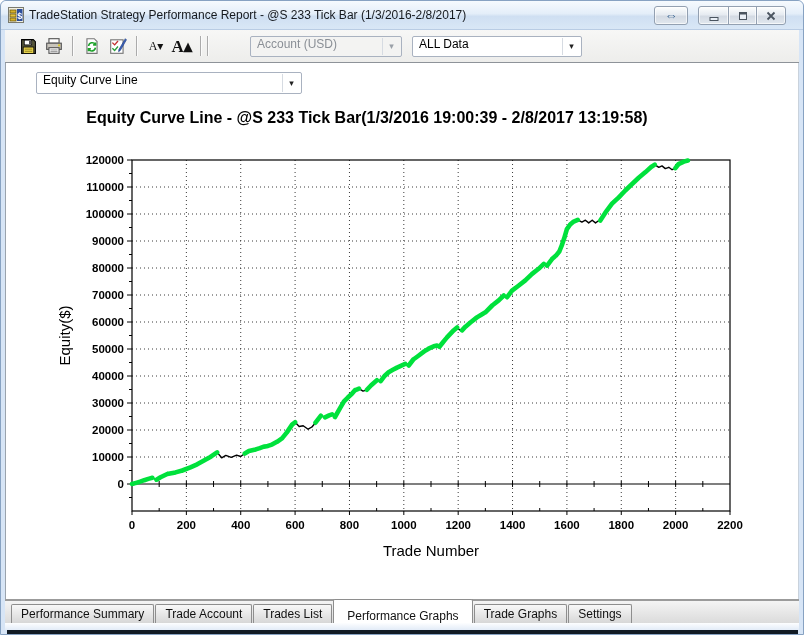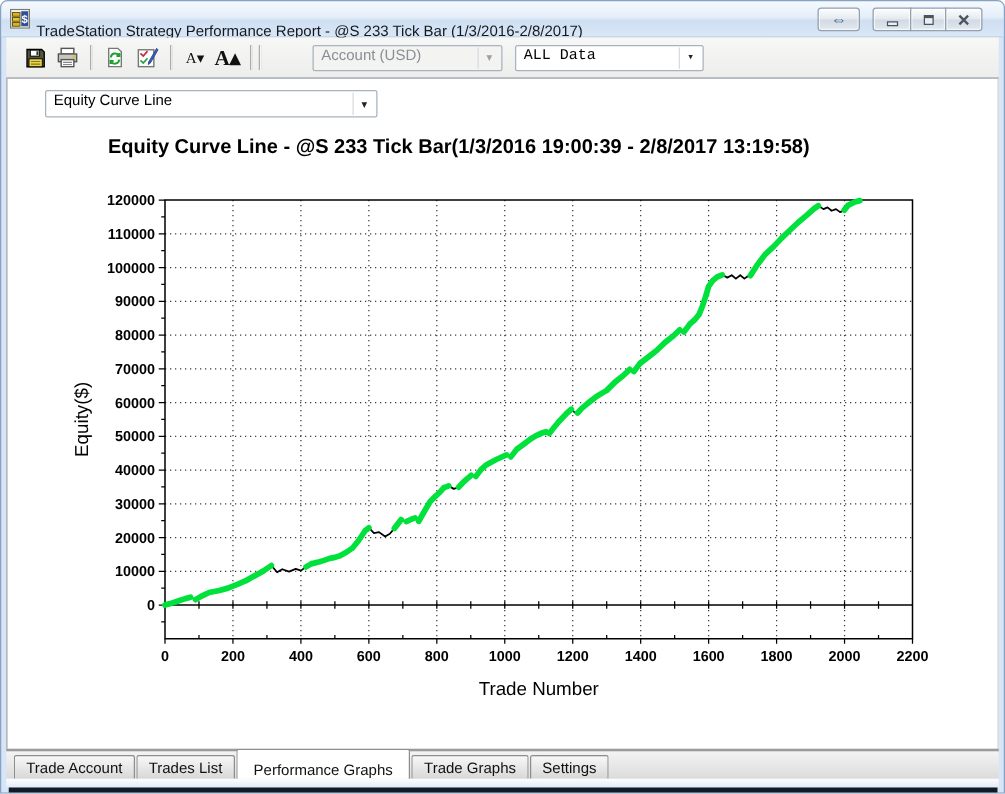--- a/index.html
+++ b/index.html
@@ -4,21 +4,21 @@
 <style>
   html,body{margin:0;padding:0;background:#fff;font-family:"Liberation Sans",sans-serif;}
   .window{position:relative;width:804px;height:635px;box-sizing:border-box;
           border:1px solid #87A2C2;border-radius:6px 6px 0 0;overflow:hidden;
           background:#D7E5F6;}
   
   .titlebar{position:relative;height:28px;
             background:linear-gradient(#F6FAFE 0%,#E4EEF9 45%,#CFDFF2 55%,#D9E7F6 100%);
             border-bottom:1px solid #B9CCE4;border-radius:5px 5px 0 0;}
   .title-icon{position:absolute;left:7px;top:6px;width:16px;height:16px;}
-  .title-text{position:absolute;left:28px;top:17px;font-size:12px;color:#15191E;white-space:nowrap;}
+  .title-text{position:absolute;left:28px;top:7px;font-size:12px;color:#15191E;white-space:nowrap;}
   .winbtn{position:absolute;top:5px;height:19px;box-sizing:border-box;
           background:linear-gradient(#FDFEFE,#E6EBF1 45%,#D3DAE3 55%,#E2E8EF);
           border:1px solid #93A0B1;border-radius:3px;display:flex;align-items:center;justify-content:center;
           box-shadow:0 0 0 1px rgba(255,255,255,.65) inset;}
   .dock-btn{left:653px;width:34px;color:#33608F;font-size:13px;font-weight:bold;line-height:1;}
   .btn-group{position:absolute;right:17px;top:5px;display:flex;}
   .btn-group .winbtn{position:static;border-radius:0;margin-left:-1px;}
   .btn-group .winbtn:first-child{border-radius:3px 0 0 3px;margin-left:0;}
   .btn-group .winbtn:last-child{border-radius:0 3px 3px 0;}
   
@@ -27,21 +27,21 @@
   .tbtn{width:24px;height:24px;display:flex;align-items:center;justify-content:center;border:1px solid transparent;border-radius:2px;}
   .tsep{width:1px;height:20px;background:#ABABAB;border-right:1px solid #FBFBFB;margin:0 5px;}
   .font-btn{font-family:"Liberation Serif",serif;color:#111;line-height:1;}
   .combo{box-sizing:border-box;height:21px;background:#fff;border:1px solid #A9B2C0;border-radius:2px;
          font-size:12px;color:#000;display:flex;align-items:flex-start;padding-left:6px;position:relative;}
   .combo .arrow{position:absolute;right:1px;top:1px;bottom:1px;width:17px;display:flex;align-items:center;justify-content:center;
                 font-size:9px;color:#222;border-left:1px solid #D6DBE2;}
   .combo.disabled{background:#F3F3F2;color:#8A8F96;}
   .combo.disabled .arrow{color:#9AA0A8;}
   .account-combo{width:152px;margin-left:36px;}
-  .data-combo{width:151px;margin-left:10px;font-family:Liberation Mono, monospace;}
+  .data-combo{width:170px;margin-left:10px;}
   
   .content{position:absolute;left:4px;right:4px;top:62px;height:536px;background:#fff;
            border-left:1px solid #9aa3ad;border-right:1px solid #c9d2dc;box-sizing:border-box;}
   .graph-combo{position:absolute;left:30px;top:9px;width:266px;height:22px;z-index:3;}
   .chart-title{position:absolute;left:0;right:70px;top:46px;text-align:center;
                font-size:16px;font-weight:bold;color:#000;z-index:2;}
   .chart-svg{position:absolute;left:0;top:0;}
   
   .tabs{position:absolute;left:4px;right:4px;top:598px;height:24px;box-sizing:border-box;
         background:linear-gradient(#F4F4F4,#DBDBDB);border-top:2px solid #9B9B9B;
@@ -277,20 +277,21 @@
         <line x1="642.4545454545455" y1="445" x2="642.4545454545455" y2="448" stroke="#000" stroke-width="1"></line>
         <line x1="696.8181818181819" y1="445" x2="696.8181818181819" y2="448" stroke="#000" stroke-width="1"></line>
         <text x="425" y="493" text-anchor="middle" font-size="15" font-family="Liberation Sans,sans-serif" fill="#000">Trade Number</text>
         <text x="64" y="272.5" text-anchor="middle" font-size="15" font-family="Liberation Sans,sans-serif" fill="#000" transform="rotate(-90 64 272.5)">Equity($)</text>
         <path d="M146.4 414.8 L150.5 416.7M211.1 389.4 L215.7 394.8M215.7 394.8 L219.8 392.4M219.8 392.4 L225.2 394.3M225.2 394.3 L230.6 392.1M230.6 392.1 L234.7 393.5M234.7 393.5 L238.8 390.5M289.1 359.2 L293.2 363.5M293.2 363.5 L297.2 362.7M297.2 362.7 L302.1 366.2M302.1 366.2 L305.9 364.0M305.9 364.0 L309.5 359.7M314.9 352.7 L319.0 354.3M326.1 351.3 L329.0 354.0M353.0 325.7 L357.0 328.1M357.0 328.1 L360.9 326.8M370.9 317.3 L374.7 318.1M399.2 300.9 L402.7 302.5M431.0 282.5 L433.4 283.8M451.1 264.4 L453.5 266.8M453.5 266.8 L456.0 267.4M497.8 232.5 L501.1 234.2M537.8 200.9 L541.1 202.6M571.8 156.9 L575.9 159.1M575.9 159.1 L579.4 157.2M579.4 157.2 L582.7 159.9M582.7 159.9 L586.2 157.2M586.2 157.2 L589.5 159.9M589.5 159.9 L592.2 158.0M592.2 158.0 L594.3 157.5M648.7 101.6 L652.8 104.3M652.8 104.3 L656.0 102.9M656.0 102.9 L659.3 105.6M659.3 105.6 L662.8 104.3M662.8 104.3 L666.1 106.7M666.1 106.7 L669.4 105.1" fill="none" stroke="#000000" stroke-width="1.4" stroke-linecap="round"></path>
         <path d="M126.0 421.0 L130.1 419.9M130.1 419.9 L134.2 418.6M134.2 418.6 L138.2 417.2M138.2 417.2 L142.3 415.9M142.3 415.9 L146.4 414.8M150.5 416.7 L154.5 414.3M154.5 414.3 L161.3 411.0M161.3 411.0 L169.5 409.4M169.5 409.4 L176.3 407.5M176.3 407.5 L184.4 404.3M184.4 404.3 L191.2 401.3M191.2 401.3 L198.0 397.5M198.0 397.5 L204.8 393.7M204.8 393.7 L211.1 389.4M238.8 390.5 L242.9 388.1M242.9 388.1 L249.7 386.4M249.7 386.4 L253.8 385.1M253.8 385.1 L257.8 383.7M257.8 383.7 L261.9 382.9M261.9 382.9 L266.0 381.6M266.0 381.6 L271.4 378.6M271.4 378.6 L276.0 375.4M276.0 375.4 L280.9 369.4M280.9 369.4 L286.1 361.6M286.1 361.6 L289.1 359.2M309.5 359.7 L314.9 352.7M319.0 354.3 L323.1 352.4M323.1 352.4 L326.1 351.3M329.0 354.0 L333.9 345.4M333.9 345.4 L338.0 338.4M338.0 338.4 L342.1 334.3M342.1 334.3 L345.9 330.8M345.9 330.8 L348.9 327.3M348.9 327.3 L353.0 325.7M360.9 326.8 L365.2 322.2M365.2 322.2 L370.9 317.3M374.7 318.1 L378.8 312.7M378.8 312.7 L382.6 309.2M382.6 309.2 L386.9 306.8M386.9 306.8 L391.0 304.6M391.0 304.6 L399.2 300.9M402.7 302.5 L407.3 296.5M407.3 296.5 L412.8 292.5M412.8 292.5 L418.2 288.4M418.2 288.4 L422.6 285.7M422.6 285.7 L427.7 283.3M427.7 283.3 L431.0 282.5M433.4 283.8 L437.2 279.0M437.2 279.0 L441.0 274.4M441.0 274.4 L447.6 267.4M447.6 267.4 L451.1 264.4M456.0 267.4 L459.2 263.9M459.2 263.9 L464.4 259.5M464.4 259.5 L470.9 254.4M470.9 254.4 L475.3 251.7M475.3 251.7 L479.4 249.3M479.4 249.3 L486.2 242.5M486.2 242.5 L492.7 237.4M492.7 237.4 L497.8 232.5M501.1 234.2 L506.0 227.7M506.0 227.7 L512.8 222.5M512.8 222.5 L519.3 217.4M519.3 217.4 L526.1 210.9M526.1 210.9 L532.6 205.8M532.6 205.8 L537.8 200.9M541.1 202.6 L546.0 196.1M546.0 196.1 L550.0 192.6M550.0 192.6 L553.3 188.5M553.3 188.5 L556.0 181.8M556.0 181.8 L558.7 173.7M558.7 173.7 L560.9 166.1M560.9 166.1 L564.2 161.5M564.2 161.5 L567.7 158.6M567.7 158.6 L571.8 156.9M594.3 157.5 L599.5 149.4M599.5 149.4 L606.0 140.7M606.0 140.7 L612.8 134.3M612.8 134.3 L619.3 127.5M619.3 127.5 L626.1 121.0M626.1 121.0 L632.7 114.8M632.7 114.8 L639.5 109.1M639.5 109.1 L645.4 103.8M645.4 103.8 L648.7 101.6M669.4 105.1 L672.4 101.3M672.4 101.3 L677.8 98.6M677.8 98.6 L681.9 97.5" fill="none" stroke="#00E13C" stroke-width="4.6" stroke-linecap="round" stroke-linejoin="round"></path>
       </svg>
   </div>
 
   <div class="tabs">
+    <div class="tab">Performance Summary</div>
     <div class="tab">Trade Account</div>
     <div class="tab">Trades List</div>
     <div class="tab active">Performance Graphs</div>
     <div class="tab">Trade Graphs</div>
     <div class="tab">Settings</div>
   </div>
 
   <div class="strip-light"></div>
   <div class="strip-dark"></div>
 </div>

